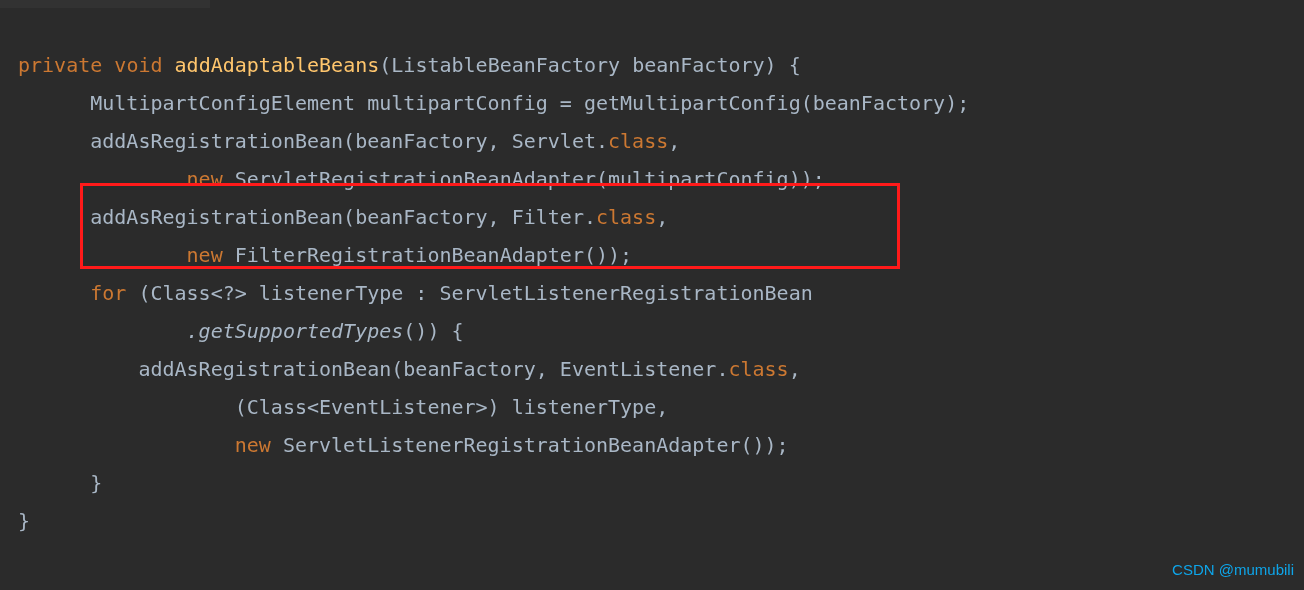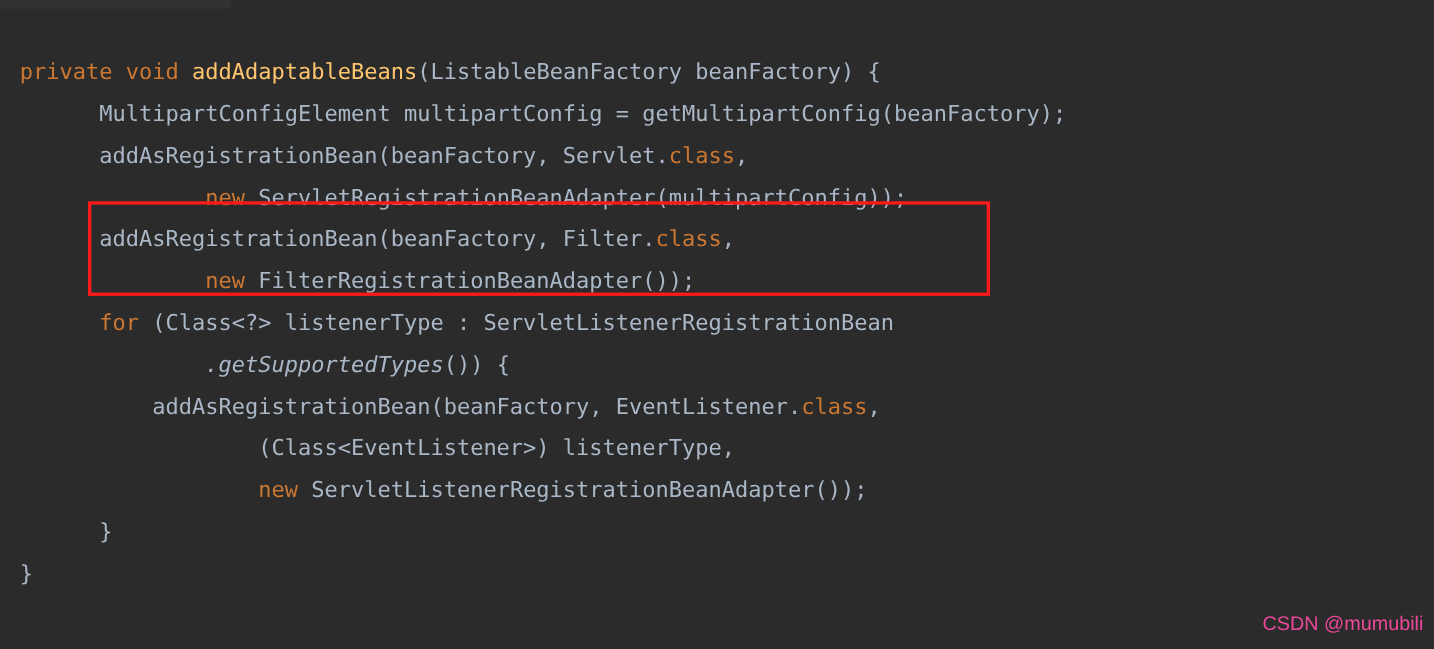--- a/index.html
+++ b/index.html
@@ -25,22 +25,22 @@
     .plain { color: #a9b7c6; }
     .highlight-box {
       position: absolute;
       border: 3px solid #ff1a1a;
       pointer-events: none;
     }
     .watermark {
       position: absolute;
       bottom: 6px;
       right: 10px;
-      color: #ec4899;
-      font-size: 18px;
+      color: #0ea5e9;
+      font-size: 15px;
       font-family: sans-serif;
     }
     .top-strip {
       position: absolute;
       top: 0; left: 0;
       width: 210px; height: 8px;
       background: #323232;
     }
   </style>
 </head>

